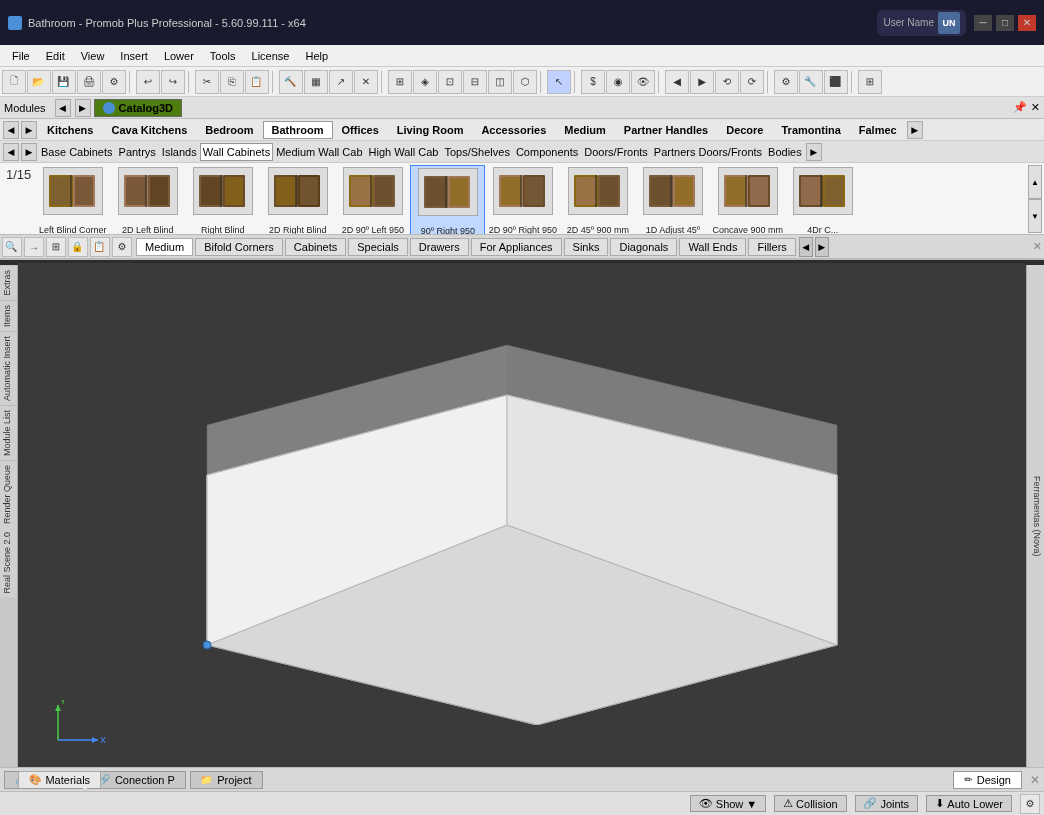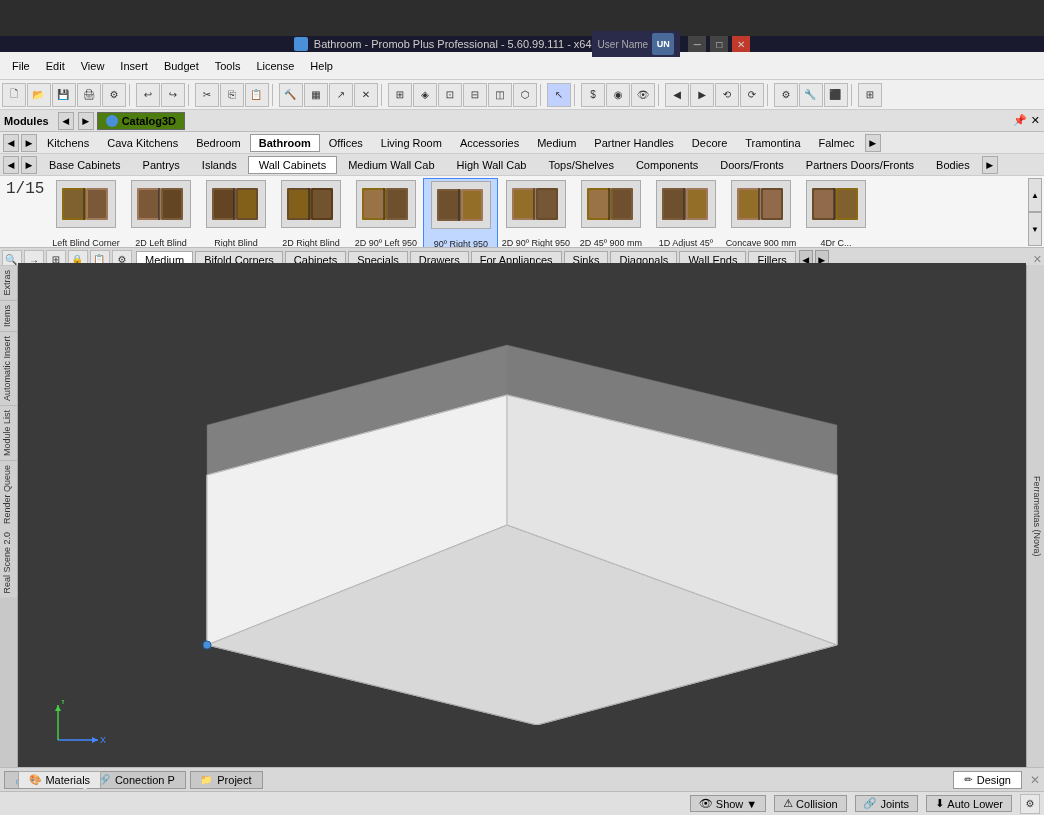--- a/index.html
+++ b/index.html
@@ -1,53 +1,53 @@
 <!DOCTYPE html>
 <html><head>
   <meta charset="utf-8">
   <style>
     * { margin: 0; padding: 0; box-sizing: border-box; }
     body { width: 1044px; height: 815px; font-family: 'Segoe UI', Arial, sans-serif; font-size: 11px; background: #2d2d2d; overflow: hidden; color: #000; }
 
     
-    #titlebar { background: #1a1a2e; color: #ccc; height: 16px; display: flex; align-items: center; justify-content: center; padding: 0 8px; font-size: 11px; margin-top: 36px; }
+    #titlebar { background: #1a1a2e; color: #ccc; height: 45px; display: flex; align-items: center; justify-content: space-between; padding: 0 8px; font-size: 11px; }
     #titlebar .title-left { display: flex; align-items: center; gap: 6px; }
     #titlebar .title-icon { width: 14px; height: 14px; background: #4a90d9; border-radius: 2px; display: inline-block; }
     #titlebar .title-controls { display: flex; gap: 4px; }
     #titlebar .title-controls span { width: 18px; height: 16px; background: #444; display: flex; align-items: center; justify-content: center; cursor: pointer; font-size: 10px; color: #ccc; }
     #titlebar .title-controls span:last-child { background: #c0392b; }
 
     
-    #menubar { background: #f0f0f0; height: 28px; display: flex; align-items: center; padding: 0 4px; border-bottom: 1px solid #ccc; }
+    #menubar { background: #f0f0f0; height: 22px; display: flex; align-items: center; padding: 0 4px; border-bottom: 1px solid #ccc; }
     #menubar .menu-item { padding: 2px 8px; cursor: pointer; font-size: 11px; color: #000; }
 
     
     #toolbar { background: #f0f0f0; height: 30px; display: flex; align-items: center; padding: 0 2px; border-bottom: 1px solid #ccc; gap: 1px; flex-wrap: nowrap; overflow: hidden; }
     .tb-btn { width: 24px; height: 24px; background: #e8e8e8; border: 1px solid #bbb; display: flex; align-items: center; justify-content: center; cursor: pointer; font-size: 10px; color: #333; }
     .tb-sep { width: 4px; height: 22px; border-left: 1px solid #bbb; margin: 0 2px; }
 
     
     #modules { background: #f0f0f0; border-bottom: 1px solid #bbb; }
     #modules-header { display: flex; align-items: center; padding: 2px 4px; background: #e0e0e0; border-bottom: 1px solid #bbb; height: 22px; }
     #modules-header .mod-pin { margin-left: auto; cursor: pointer; font-size: 11px; color: #555; }
 
     
     .cat-row { display: flex; align-items: center; padding: 1px 2px; background: #e8e8e8; border-bottom: 1px solid #ccc; overflow: hidden; height: 22px; }
-    .cat-tab { padding: 2px 8px; cursor: pointer; font-size: 11px; white-space: nowrap; color: #000; border: 1px solid transparent; }
+    .cat-tab { padding: 2px 8px; cursor: pointer; font-size: 11px; white-space: nowrap; color: #000; border: 1px solid transparent; font-weight: bold; }
     .cat-tab.active { background: #fff; border: 1px solid #999; font-weight: bold; }
     .cat-nav { width: 16px; height: 18px; background: #d8d8d8; border: 1px solid #aaa; display: flex; align-items: center; justify-content: center; cursor: pointer; font-size: 9px; margin: 0 1px; }
 
     
     .subcat-row { display: flex; align-items: center; padding: 1px 2px; background: #e0e0e0; border-bottom: 1px solid #ccc; overflow: hidden; height: 22px; }
-    .subcat-tab { padding: 2px 10px; cursor: pointer; font-size: 11px; white-space: nowrap; color: #000; border: 1px solid transparent; text-align: center; }
+    .subcat-tab { padding: 2px 2px; cursor: pointer; font-size: 11px; white-space: nowrap; color: #000; border: 1px solid transparent; text-align: center; }
     .subcat-tab.active { background: #fff; border: 1px solid #999; }
 
     
     #cabinet-items { background: #f5f5f5; display: flex; align-items: flex-start; padding: 2px; overflow: hidden; height: 72px; border-bottom: 1px solid #bbb; position: relative; }
-    .page-indicator { font-size: 16px; color: #333; padding: 2px 4px; white-space: nowrap; font-family: Liberation Mono, monospace; }
+    .page-indicator { font-size: 13px; color: #333; padding: 2px 4px; white-space: nowrap; }
     .cab-scroll-up { position: absolute; right: 0; top: 0; width: 14px; height: 34px; background: #e0e0e0; border: 1px solid #aaa; display: flex; align-items: center; justify-content: center; cursor: pointer; font-size: 8px; }
     .cab-scroll-dn { position: absolute; right: 0; bottom: 0; width: 14px; height: 34px; background: #e0e0e0; border: 1px solid #aaa; display: flex; align-items: center; justify-content: center; cursor: pointer; font-size: 8px; }
     .cab-item { display: flex; flex-direction: column; align-items: center; width: 75px; min-width: 75px; cursor: pointer; padding: 2px; }
     .cab-thumb { width: 60px; height: 48px; background: #ddd; border: 1px solid #aaa; display: flex; align-items: center; justify-content: center; overflow: hidden; }
     .cab-thumb svg { width: 56px; height: 44px; }
     .cab-label { font-size: 9px; text-align: center; color: #222; line-height: 1.2; margin-top: 10px; }
 
     
     .sub-tabs-row { display: flex; align-items: center; background: #d8d8d8; border-bottom: 1px solid #bbb; padding: 1px 2px; height: 24px; overflow: hidden; }
     .sub-tab { padding: 2px 8px; cursor: pointer; font-size: 11px; white-space: nowrap; background: #e0e0e0; border: 1px solid #aaa; margin-right: 2px; }
@@ -82,38 +82,38 @@
   </style>
 </head>
 <body>
 
 <div id="titlebar">
   <div class="title-left">
     <span class="title-icon"></span>
     <span>Bathroom - Promob Plus Professional - 5.60.99.111 - x64</span>
   </div>
   <div style="display:flex;align-items:center;gap:8px;">
-    <div style="display:flex;align-items:center;gap:4px;background:#2a2a4a;padding:2px 6px;border-radius:0;">
+    <div style="display:flex;align-items:center;gap:4px;background:#2a2a4a;padding:2px 6px;border-radius:6px;">
       <span style="color:#aaa;font-size:10px;">User Name</span>
       <div style="width:22px;height:22px;background:#4a6a9a;border-radius:2px;display:flex;align-items:center;justify-content:center;font-size:9px;color:#fff;font-weight:bold;">UN</div>
     </div>
     <div class="title-controls">
       <span>─</span>
       <span>□</span>
       <span>✕</span>
     </div>
   </div>
 </div>
 
 <div id="menubar">
   <span class="menu-item">File</span>
   <span class="menu-item">Edit</span>
   <span class="menu-item">View</span>
   <span class="menu-item">Insert</span>
-  <span class="menu-item">Budget</span>
+  <span class="menu-item">Lower</span>
   <span class="menu-item">Tools</span>
   <span class="menu-item">License</span>
   <span class="menu-item">Help</span>
 </div>
 
 <div id="toolbar">
   <div class="tb-btn" title="New">🗋</div>
   <div class="tb-btn" title="Open">📂</div>
   <div class="tb-btn" title="Save">💾</div>
   <div class="tb-btn" title="Print">🖨</div>
@@ -151,21 +151,21 @@
   <div class="tb-sep"></div>
   <div class="tb-btn">⚙</div>
   <div class="tb-btn">🔧</div>
   <div class="tb-btn">⬛</div>
   <div class="tb-sep"></div>
   <div class="tb-btn">⊞</div>
 </div>
 
 <div id="modules">
   <div id="modules-header">
-    <span style="font-weight:bold;font-size:11px;">Modules</span>
+    <span style="font-weight:normal;font-size:11px;">Modules</span>
     <div style="display:flex;align-items:center;gap:2px;margin-left:8px;">
       <div class="cat-nav">◀</div>
       <div class="cat-nav">▶</div>
       <div class="cat3d-active">
         <span style="width:12px;height:12px;background:#4a90d9;border-radius:50%;display:inline-block;"></span>
         <span>Catalog3D</span>
       </div>
     </div>
     <span class="mod-pin" style="margin-left:auto;">📌</span>
     <span style="cursor:pointer;margin-left:4px;font-size:11px;">✕</span>

